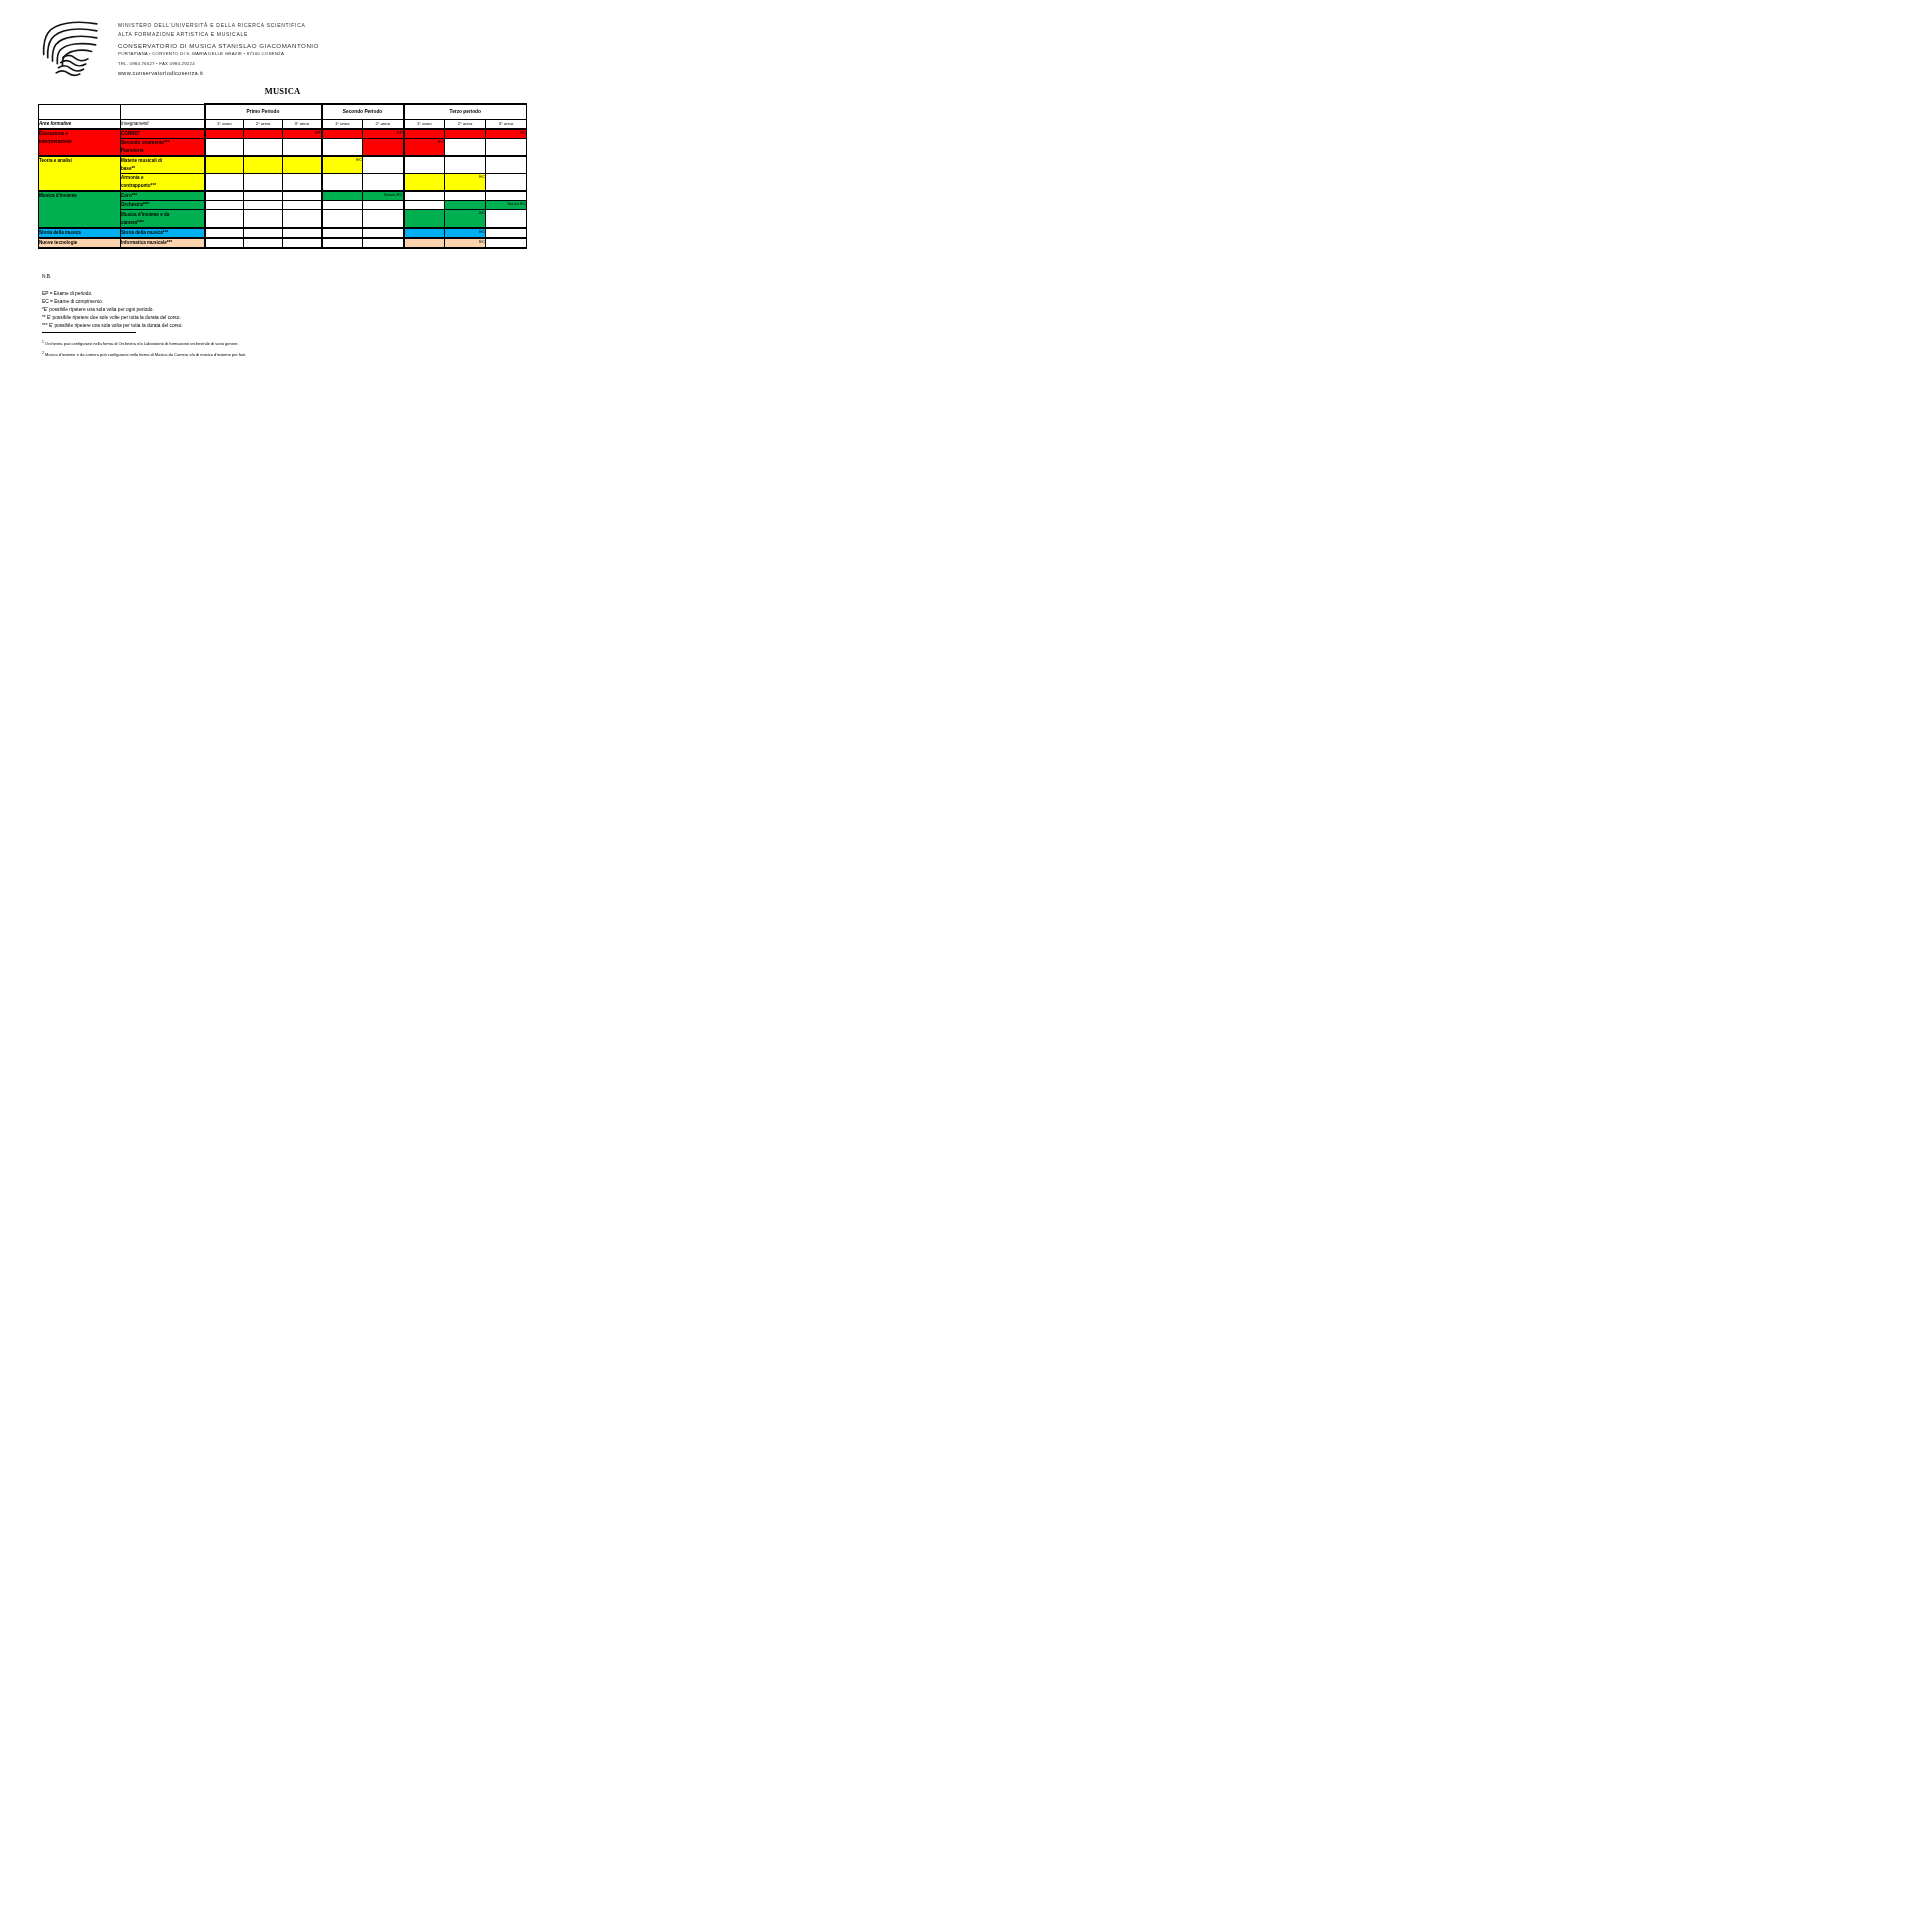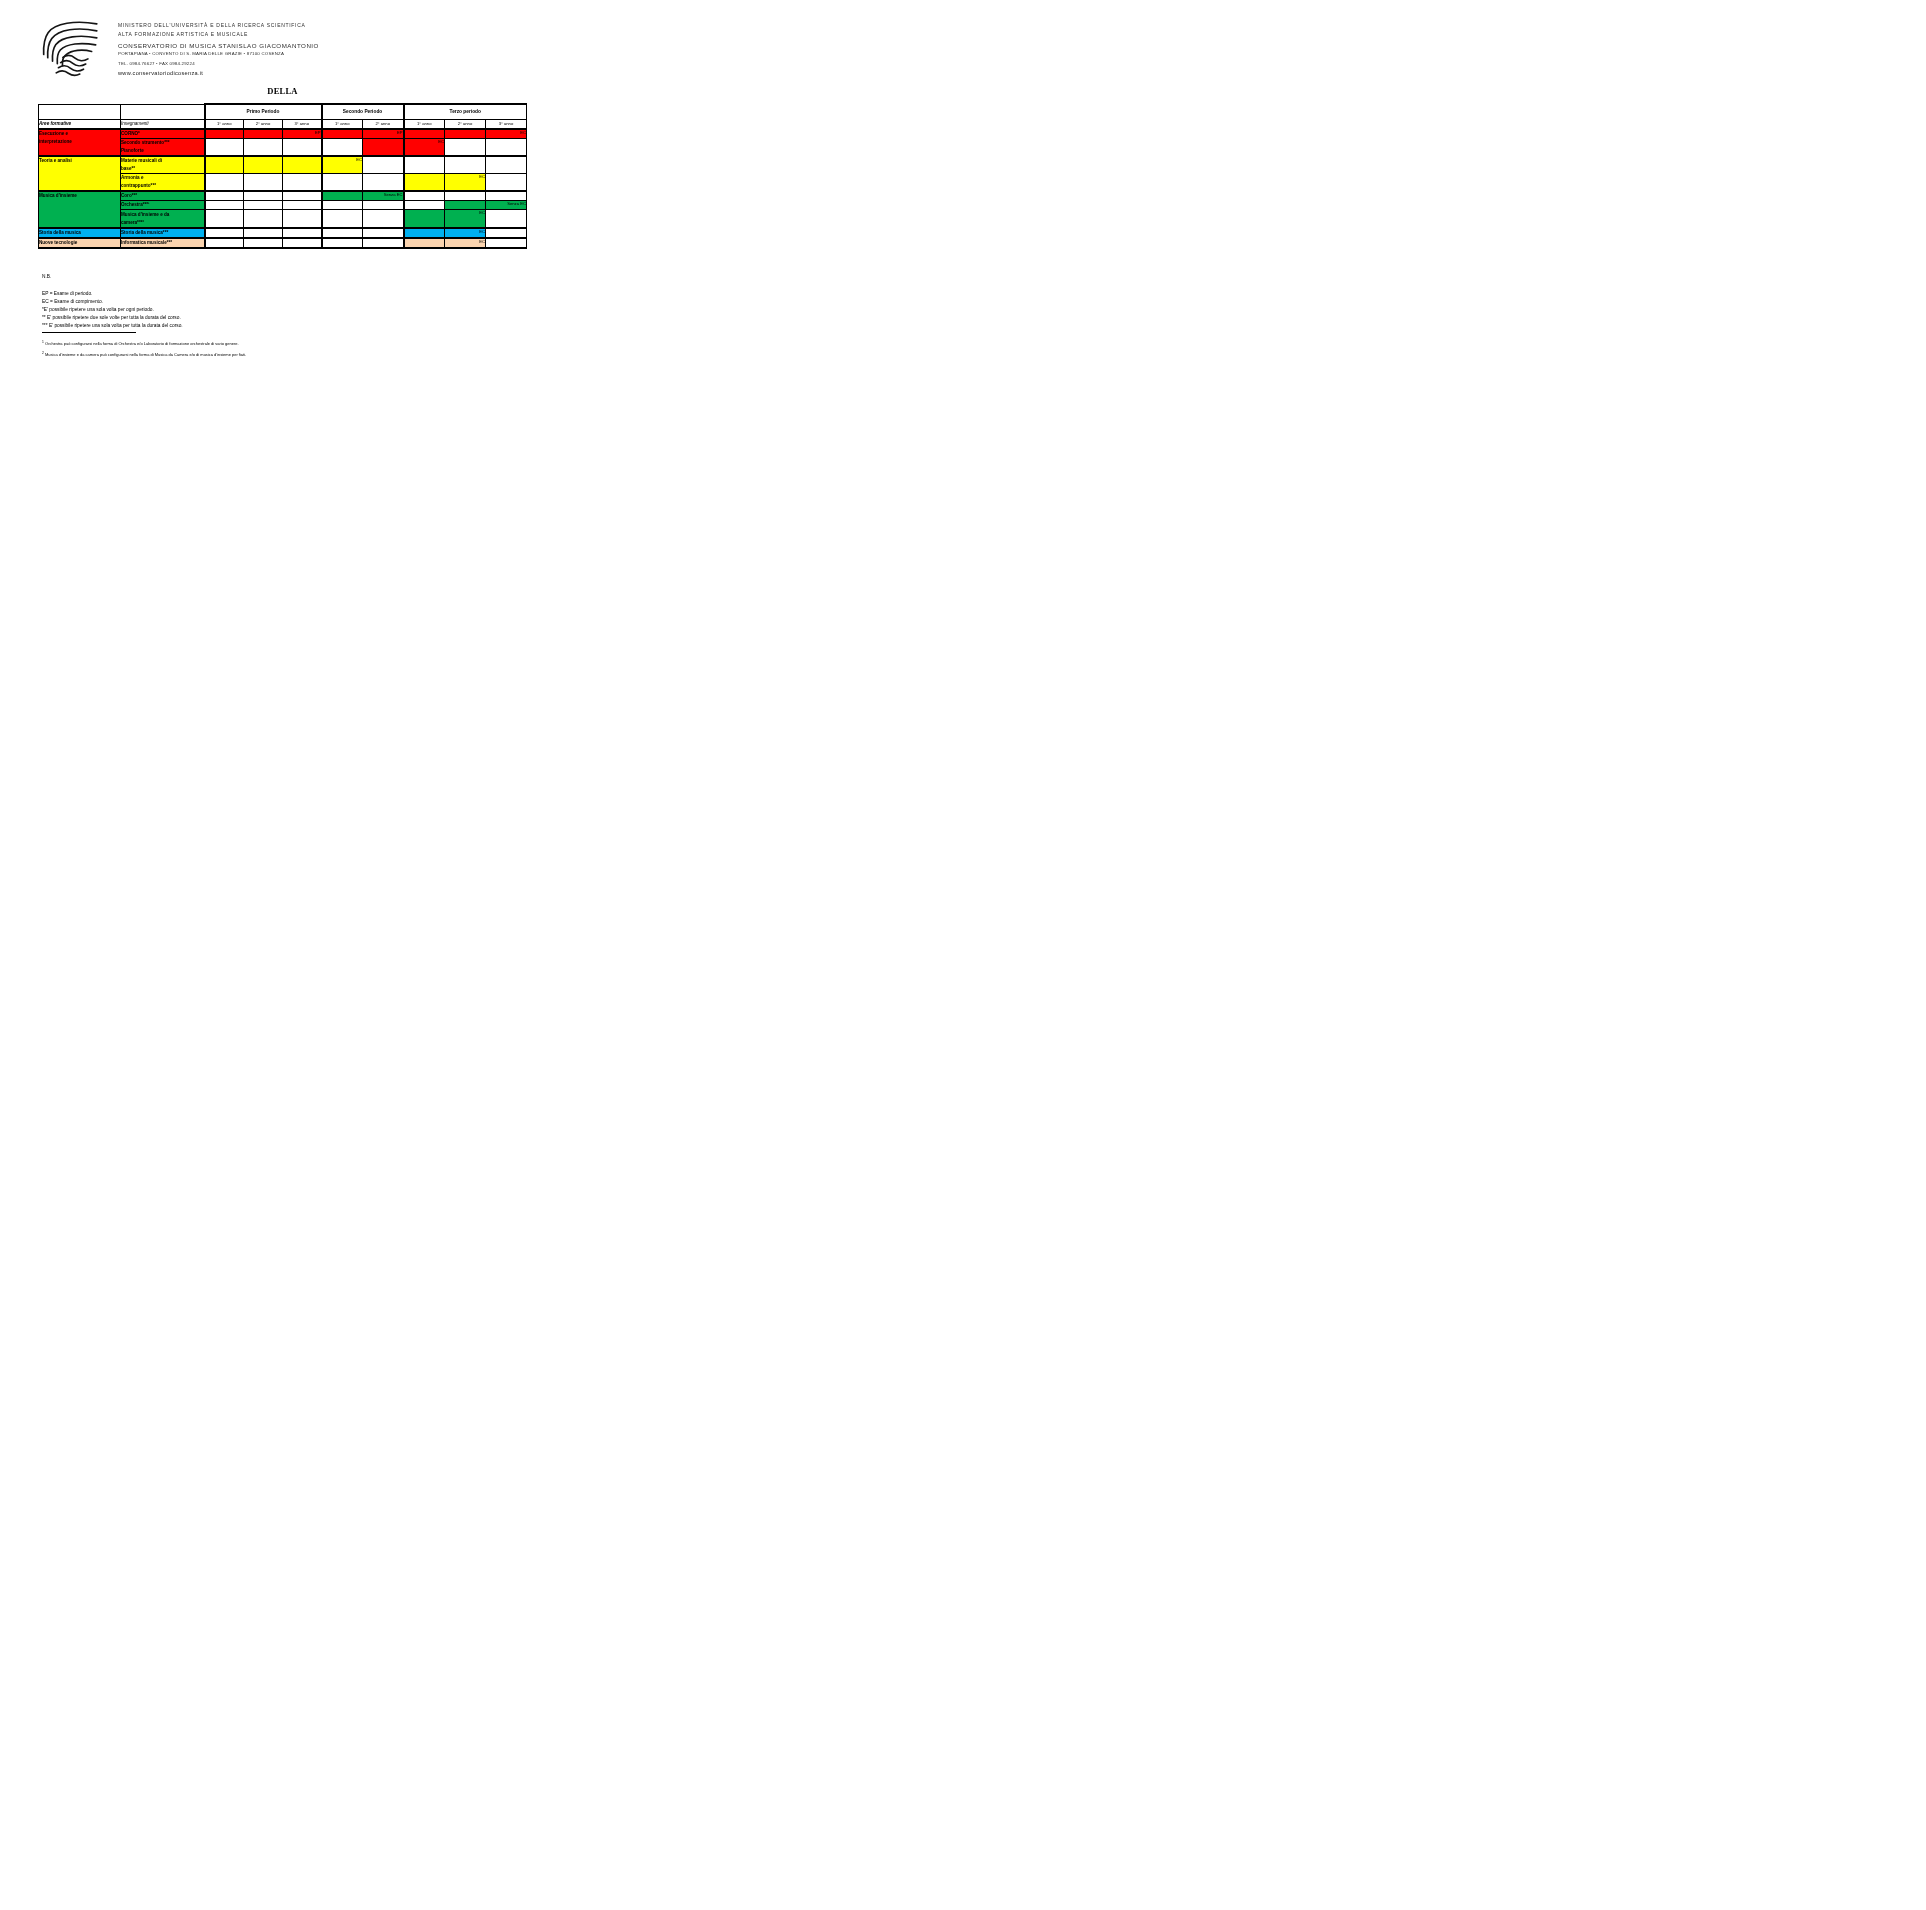--- a/index.html
+++ b/index.html
@@ -72,21 +72,21 @@
 
   <div class="hdr">
     <div class="h1">MINISTERO DELL'UNIVERSITÀ E DELLA RICERCA SCIENTIFICA</div>
     <div class="h2">ALTA FORMAZIONE ARTISTICA E MUSICALE</div>
     <div class="h3">CONSERVATORIO DI MUSICA STANISLAO GIACOMANTONIO</div>
     <div class="h4">PORTAPIANA • CONVENTO DI S. MARIA DELLE GRAZIE • 87100 COSENZA</div>
     <div class="h5">TEL. 0984.76627 • FAX 0984.29224</div>
     <div class="h6">www.conservatoriodicosenza.it</div>
   </div>
 
-  <div class="title">DELLA</div>
+  <div class="title">MUSICA</div>
 
   <table class="grid">
     <colgroup>
       <col style="width:82px">
         <col style="width:84px">
       <col style="width:39px">
         <col style="width:39px">
         <col style="width:39px">
       <col style="width:41px">
         <col style="width:41px">

